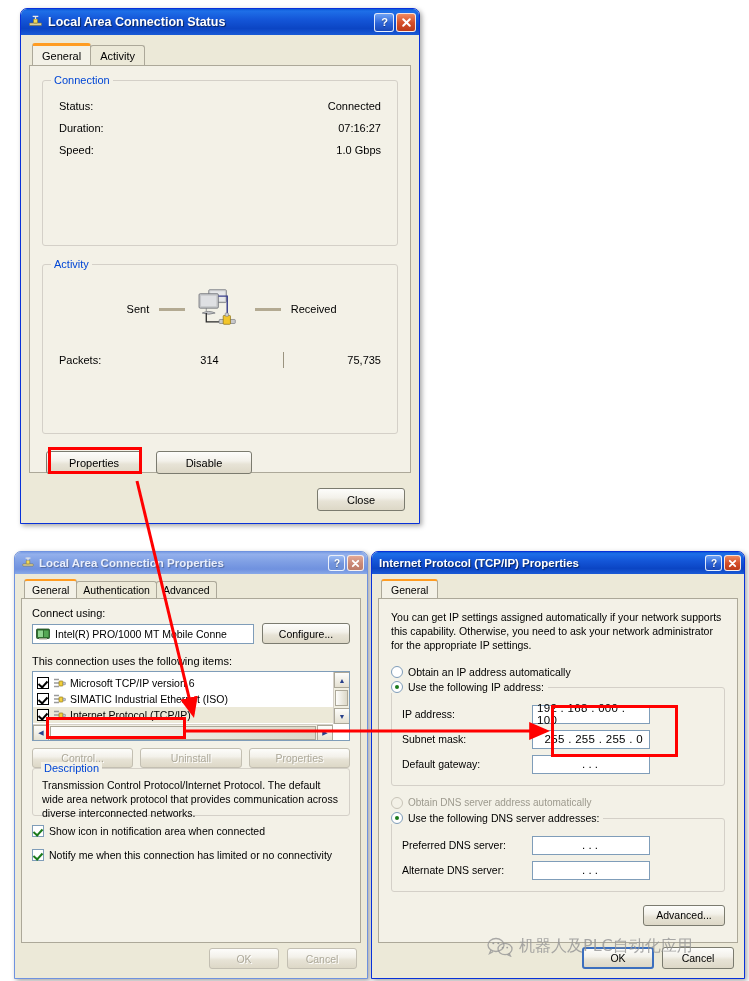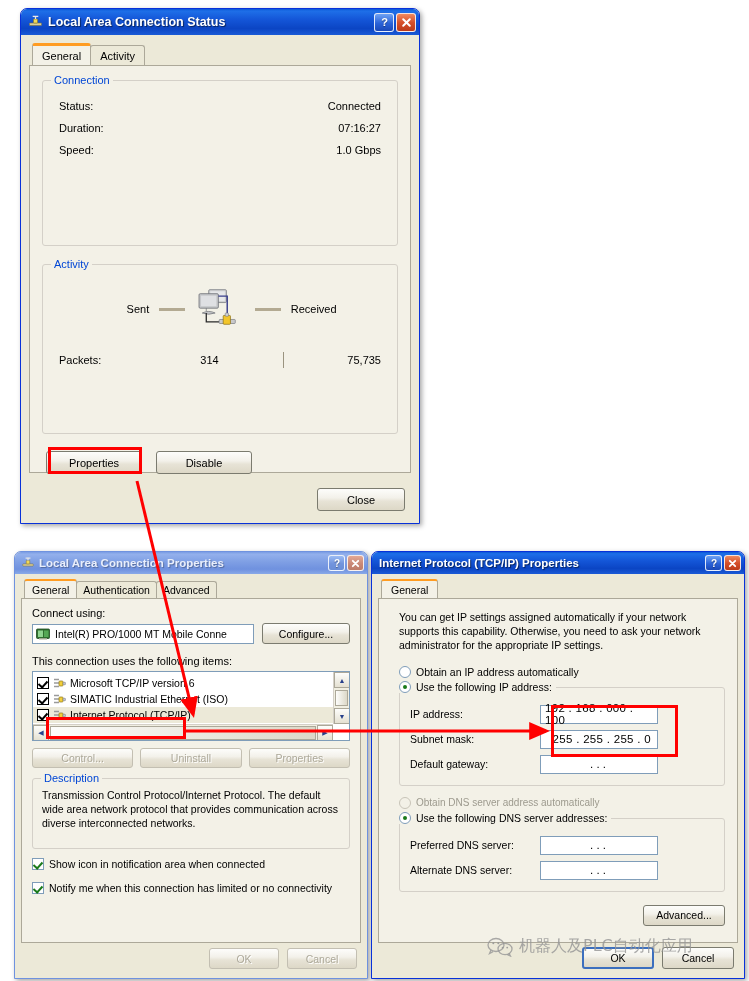--- a/index.html
+++ b/index.html
@@ -438,21 +438,21 @@
           <span>Control...</span>
         </div>
         <div class="btn disabled" style="flex:1; height:20px; font-size:10.5px;">
           <span>Uninstall</span>
         </div>
         <div class="btn disabled" style="flex:1; height:20px; font-size:10.5px;">
           <span>Properties</span>
         </div>
       </div>
 
-      <div class="groupbox" style="height:71px; margin-top:10px; padding:10px 9px 0 9px;">
+      <div class="groupbox" style="height:48px; padding:10px 9px 0 9px;">
         <span class="gb-title">Description</span>
         <div style="font-size:10.5px; line-height:1.32;">Transmission Control Protocol/Internet Protocol. The default wide area network protocol that provides communication across diverse interconnected networks.</div>
       </div>
 
       <div style="margin-top:9px;">
         <div class="radio" style="margin-bottom:12px;">
           <span class="cbx on"></span>
           <span style="font-size:10.5px;">Show icon in notification area when connected</span>
         </div>
         <div class="radio">
@@ -492,21 +492,21 @@
   </div>
 
   <div class="dlg-body" style="padding:5px 6px 0 6px; height:405px; position:relative;">
 
     <div class="tabstrip" style="height:19px;">
       <div class="tab active" style="height:19px; padding:0 9px; font-size:10.5px; border-top-width:2px;">
         <span>General</span>
       </div>
     </div>
 
-    <div class="tabpage" style="height:345px; padding:11px 12px 0 20px;">
+    <div class="tabpage" style="height:345px; padding:11px 12px 0 12px;">
 
       <div style="font-size:10.5px; line-height:1.35;">You can get IP settings assigned automatically if your network supports this capability. Otherwise, you need to ask your network administrator for the appropriate IP settings.</div>
 
       <div class="radio" style="margin-top:13px;">
         <span class="rdo"></span>
         <span style="font-size:10.5px;">Obtain an IP address automatically</span>
       </div>
 
       <div style="position:relative; margin-top:3px;">
         <div class="radio" style="position:relative; z-index:2; background:#f3f1e7; display:inline-flex; padding-right:4px;">

